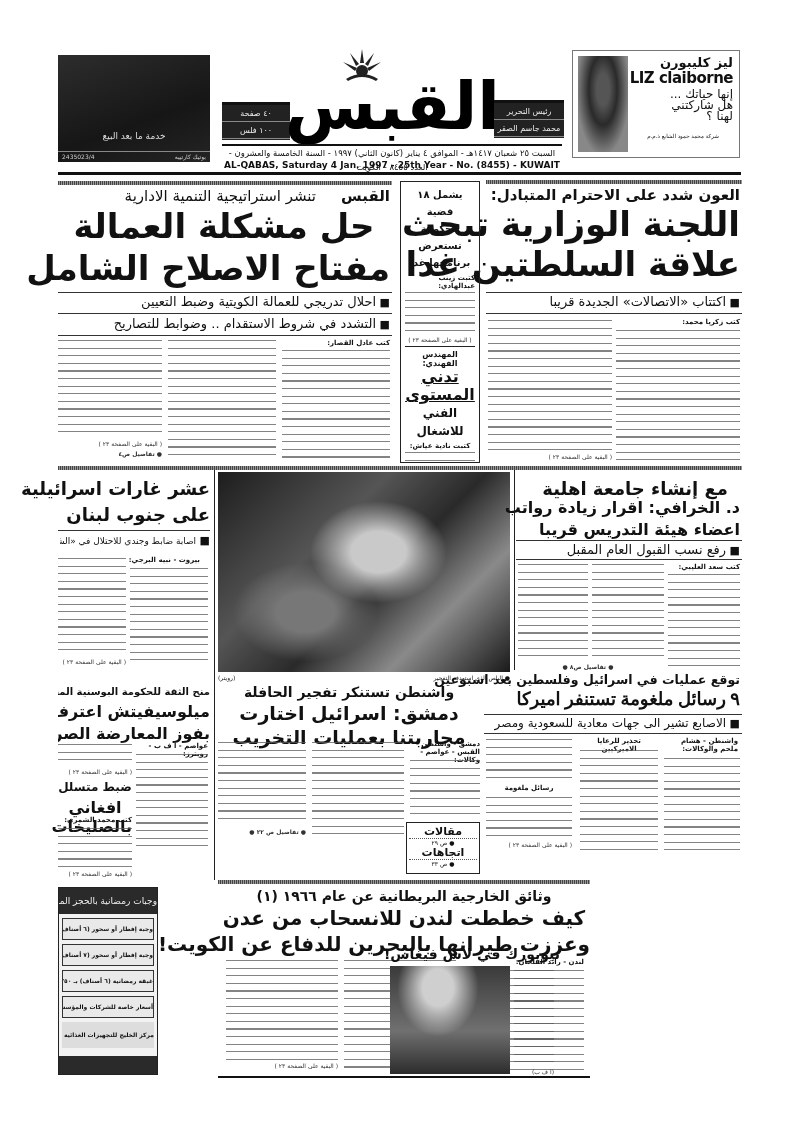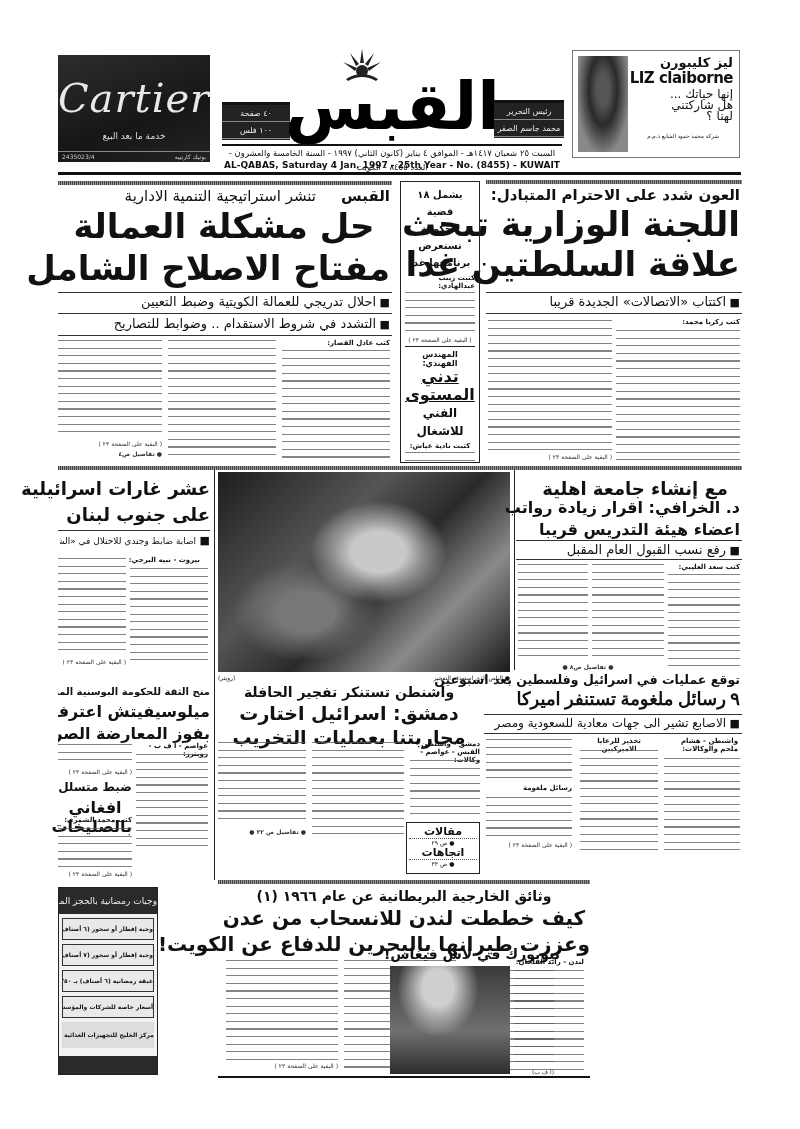--- a/index.html
+++ b/index.html
@@ -58,21 +58,20 @@
   .ad-ramadan { left: 58px; top: 887px; width: 100px; height: 188px; background: #f2f2f2; border: 1px solid #222; }
   .ad-ramadan .top { height: 26px; background: #2a2a2a; color: #eee; font-size: 9px; line-height: 26px; text-align: center; white-space: nowrap; overflow: hidden; }
   .ad-ramadan .row { margin: 4px 3px; height: 22px; border: 1px solid #333; background: #e9e9e9; font-size: 6px; font-weight: bold; line-height: 20px; text-align: center; white-space: nowrap; overflow: hidden; }
   .ad-ramadan .foot { margin: 4px 3px; height: 26px; background: #ddd; font-size: 6px; font-weight: bold; line-height: 26px; text-align: center; white-space: nowrap; overflow: hidden; }
   .ad-ramadan .bottom { position: absolute; left: 0; right: 0; bottom: 0; height: 18px; background: #2a2a2a; }
 </style>
 </head>
 <body>
 
 <div class="abs cartier">
-  <div class="brand">Cartier</div>
   <div class="tag">خدمة ما بعد البيع</div>
   <div class="foot">
     <span>2435023/4</span>
     <span>بوتيك كارتييه</span>
   </div>
 </div>
 
 <div class="abs pricebox">
   <div>٤٠ صفحة</div>
   <div>١٠٠ فلس</div>
@@ -193,21 +192,21 @@
 <div class="abs" style="right:60px;top:672px;width:230px;text-align:right;font-size:12.5px;font-weight:bold;white-space:nowrap;">توقع عمليات في اسرائيل وفلسطين بعد اسبوعين</div>
 <div class="abs" style="right:60px;top:688px;width:230px;text-align:right;font-size:18px;font-weight:900;white-space:nowrap;font-family:Liberation Serif, serif;">٩ رسائل ملغومة تستنفر اميركا</div>
 <div class="hrule-thin" style="left:484px;top:714px;width:258px;"></div>
 <div class="abs sub" style="right:60px;top:716px;width:256px;text-align:right;font-size:12px;">الاصابع تشير الى جهات معادية للسعودية ومصر</div>
 <div class="hrule-thin" style="left:484px;top:733px;width:258px;"></div>
 <div class="abs byline" style="right:62px;top:737px;width:76px;text-align:right;">واشنطن - هشام ملحم والوكالات:</div>
 <div class="abs body fill" style="left:664px;top:756px;width:76px;height:94px;"></div>
 <div class="abs byline" style="left:580px;top:737px;width:78px;text-align:center;">تحذير للرعايا الاميركيين</div>
 <div class="abs body fill" style="left:580px;top:748px;width:78px;height:102px;"></div>
 <div class="abs body fill" style="left:486px;top:737px;width:86px;height:44px;"></div>
-<div class="abs byline" style="left:486px;top:784px;width:86px;">رسائل ملغومة</div>
+<div class="abs byline" style="left:486px;top:784px;width:86px;text-align:center;">رسائل ملغومة</div>
 <div class="abs body fill" style="left:486px;top:795px;width:86px;height:44px;"></div>
 <div class="abs cont" style="left:486px;top:841px;width:86px;text-align:right;">( البقية على الصفحة ٢٣ )</div>
 
 <div class="abs" style="left:218px;top:684px;width:262px;text-align:center;font-size:14px;font-weight:bold;white-space:nowrap;">واشنطن تستنكر تفجير الحافلة</div>
 <div class="abs" style="left:218px;top:702px;width:262px;text-align:center;font-size:19px;font-weight:900;white-space:nowrap;">دمشق: اسرائيل اختارت</div>
 <div class="abs" style="left:218px;top:726px;width:262px;text-align:center;font-size:19px;font-weight:900;white-space:nowrap;">محاربتنا بعمليات التخريب</div>
 <div class="abs byline" style="left:410px;top:740px;width:70px;text-align:right;">دمشق - واشنطن - القبس - عواصم - وكالات:</div>
 <div class="abs body fill" style="left:410px;top:758px;width:70px;height:62px;"></div>
 <div class="abs body fill" style="left:312px;top:740px;width:92px;height:96px;"></div>
 <div class="abs body fill" style="left:218px;top:740px;width:88px;height:86px;"></div>

